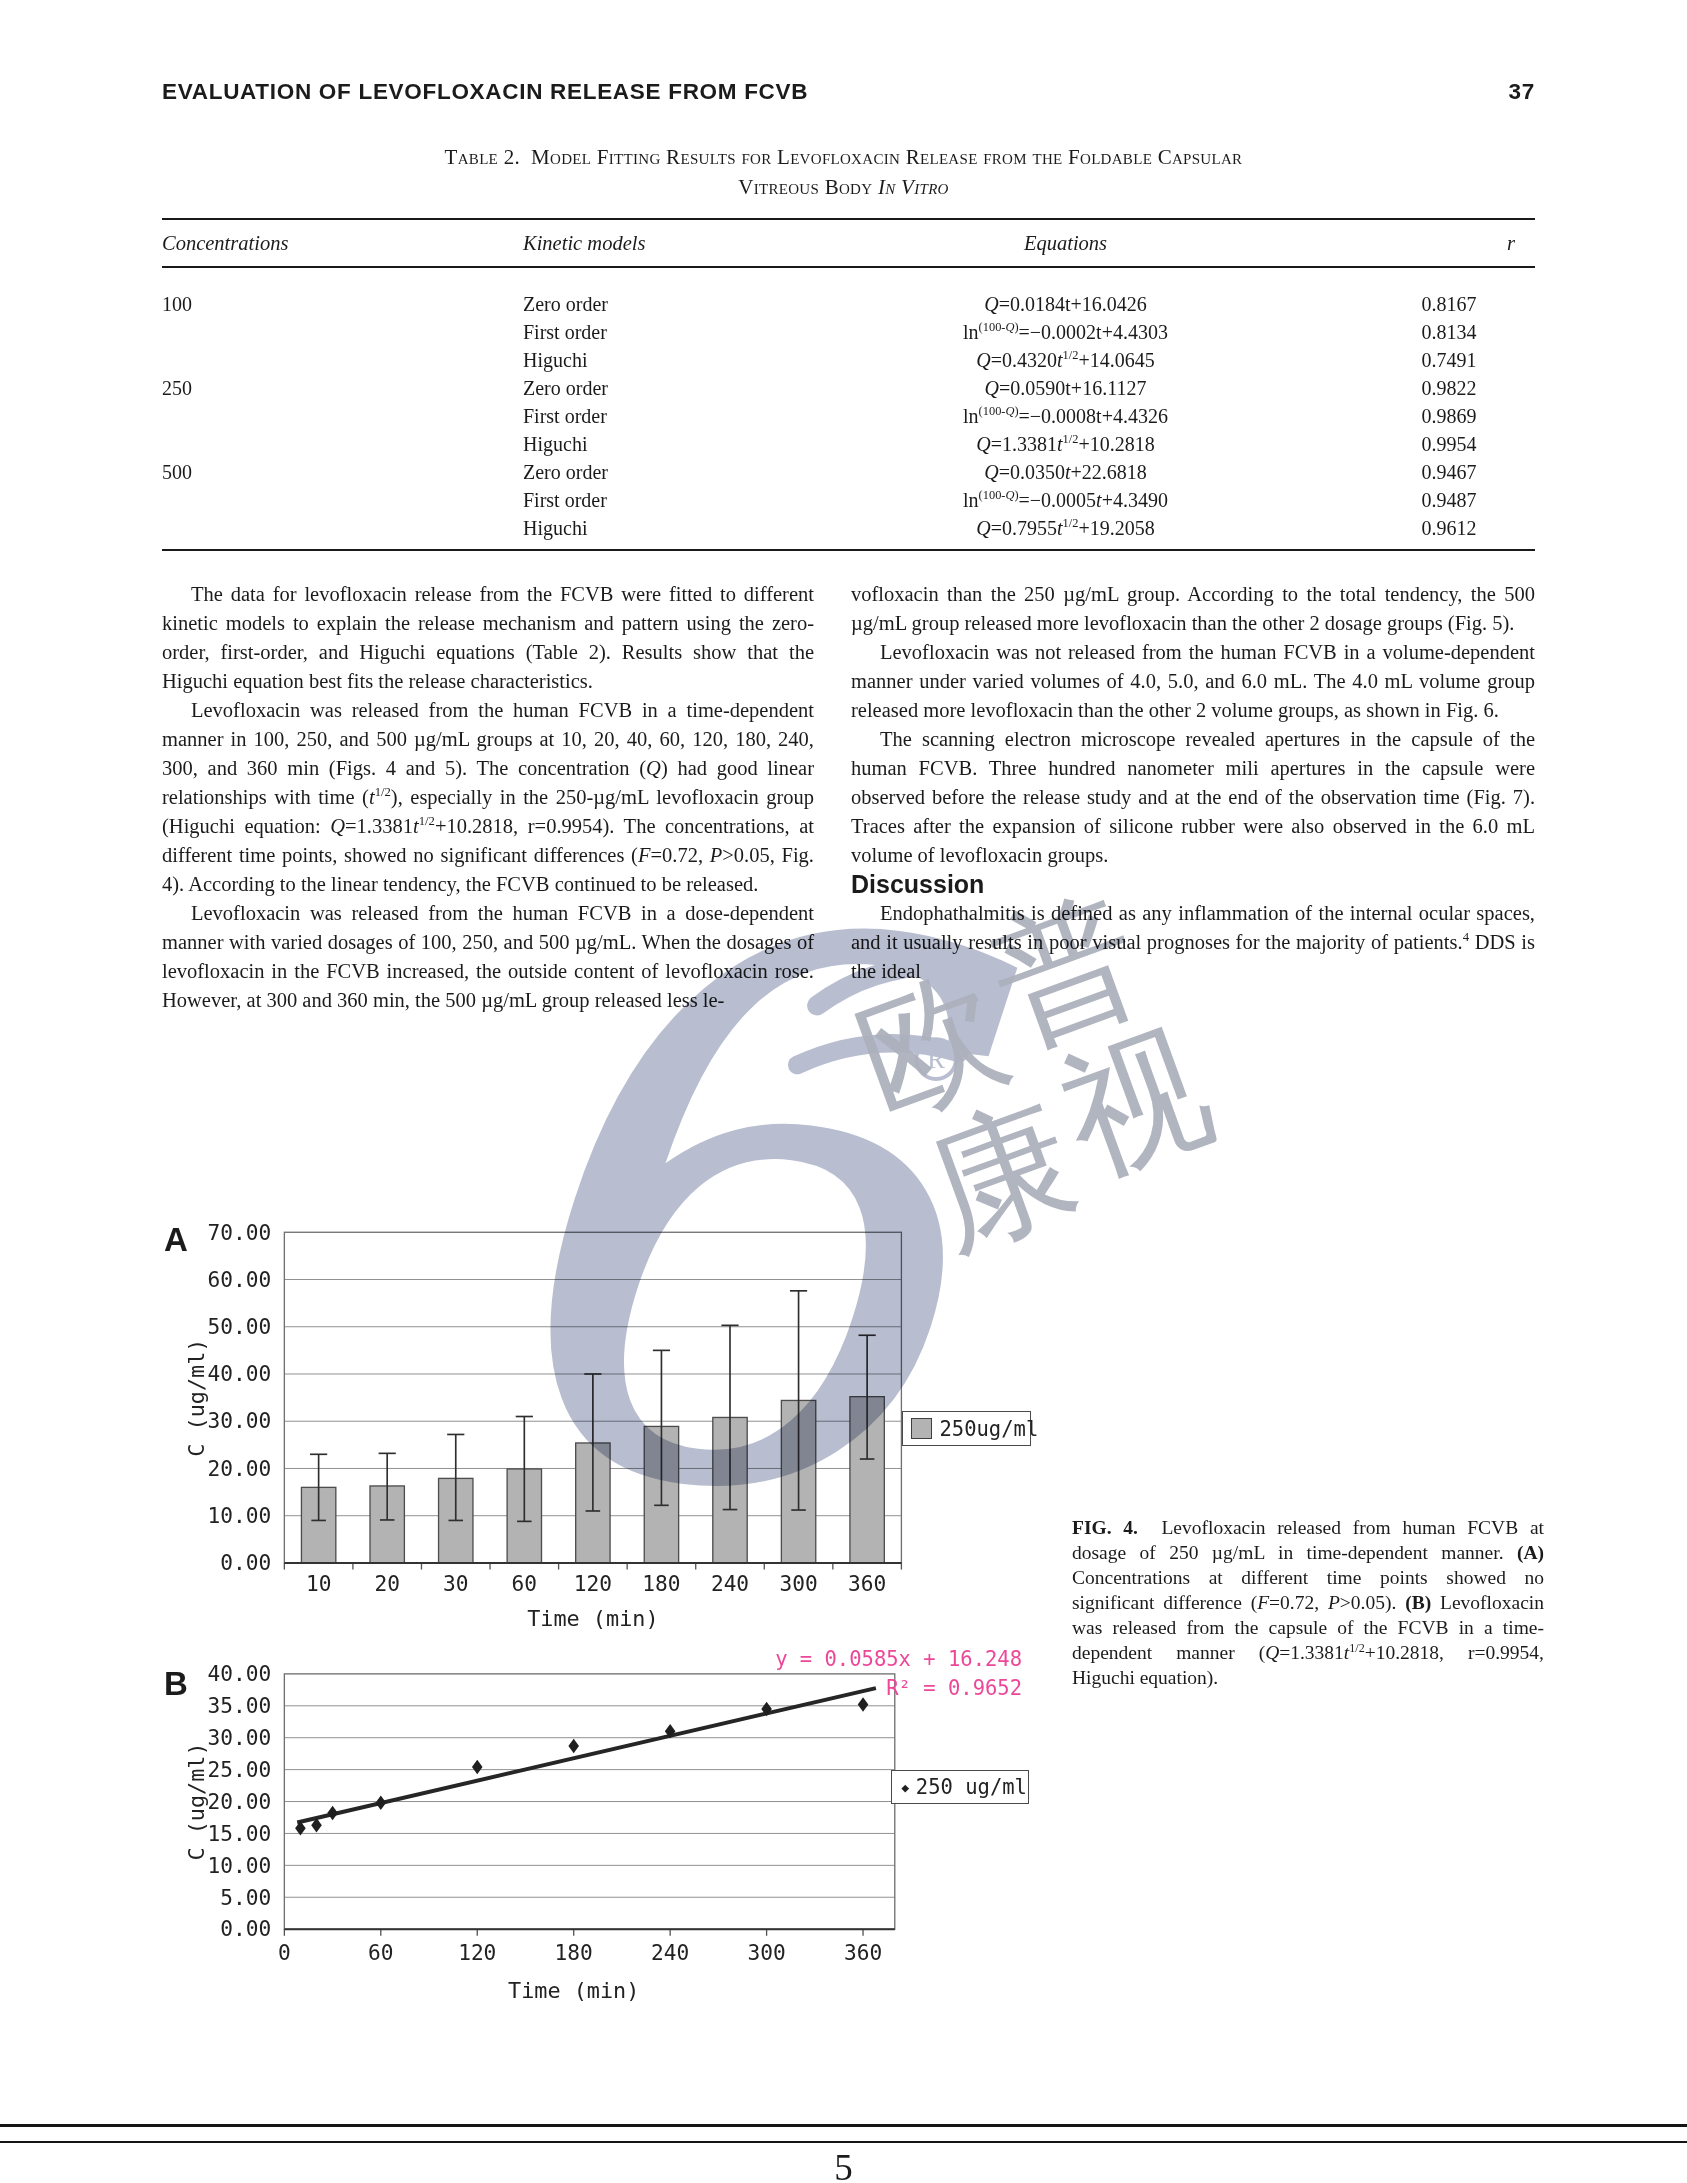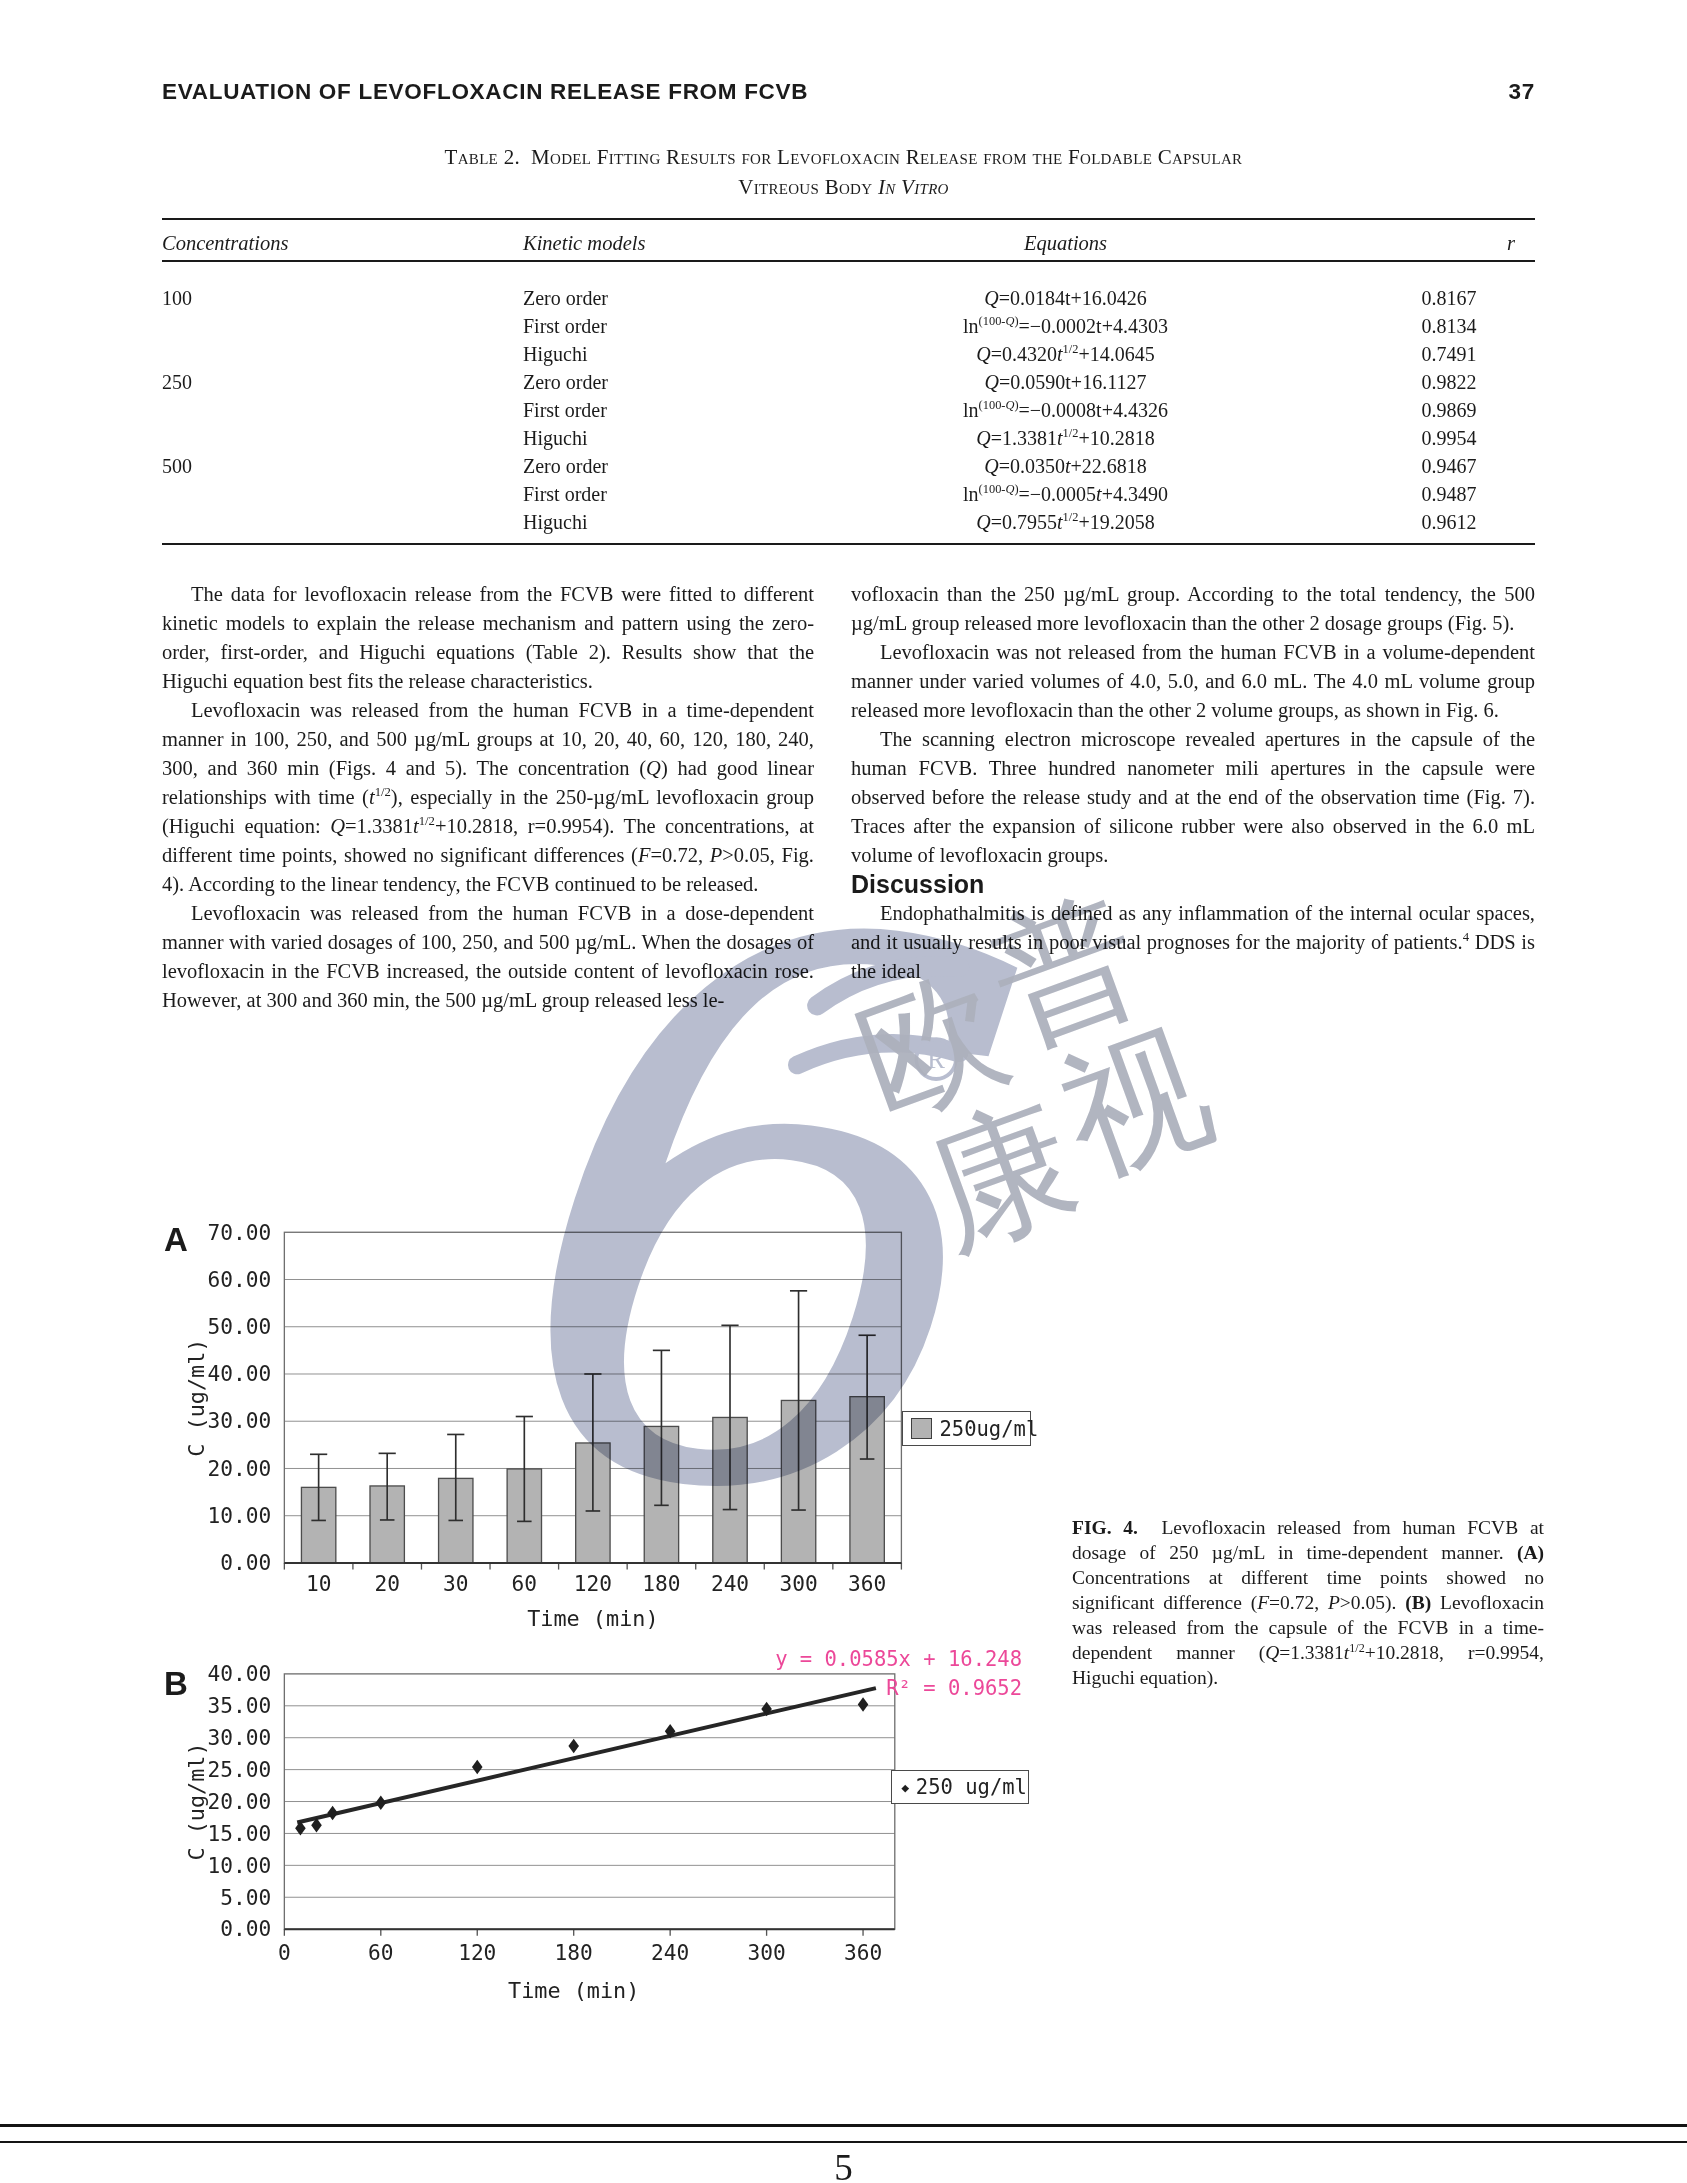--- a/index.html
+++ b/index.html
@@ -10,21 +10,21 @@
   .hdr{left:162px;top:79px;width:1373px;display:flex;justify-content:space-between;
        font-family:"Liberation Sans",sans-serif;font-weight:bold;font-size:22.5px;letter-spacing:0.7px;z-index:1;gap:24px;}
   
   .tbl-title{left:281px;top:142px;width:1125px;text-align:center;font-size:21px;
              font-variant:small-caps;line-height:30px;letter-spacing:0.3px;z-index:1;}
   .tbl-title .it{font-style:italic;text-align:right;}
   
   .ftable{position:absolute;left:162px;top:218px;width:1373px;border-collapse:collapse;
           font-size:20px;z-index:1;border-top:2px solid #1a1a1a;border-bottom:2px solid #1a1a1a;}
   .ftable thead tr{border-bottom:2px solid #1a1a1a;}
-  .ftable th{font-style:italic;font-weight:normal;text-align:left;padding:12px 0 5px 0;font-size:20.5px;}
+  .ftable th{font-style:italic;font-weight:normal;text-align:left;padding:12px 0 11px 0;font-size:20.5px;}
   .ftable th.c3{text-align:center;}
   .ftable th.c4{text-align:right;padding-right:20px;}
   .ftable td{height:28px;vertical-align:bottom;padding:0;}
   .ftable td.c3{text-align:center;}
   .ftable td.c4{text-align:center;}
   .ftable tbody tr:first-child td{padding-top:20px;}
   .ftable tbody tr:last-child td{padding-bottom:9.3px;}
   sup{font-size:62%;line-height:0;vertical-align:super;letter-spacing:0;}
   
   .coltext{font-size:20.5px;line-height:29px;text-align:justify;z-index:1;}

